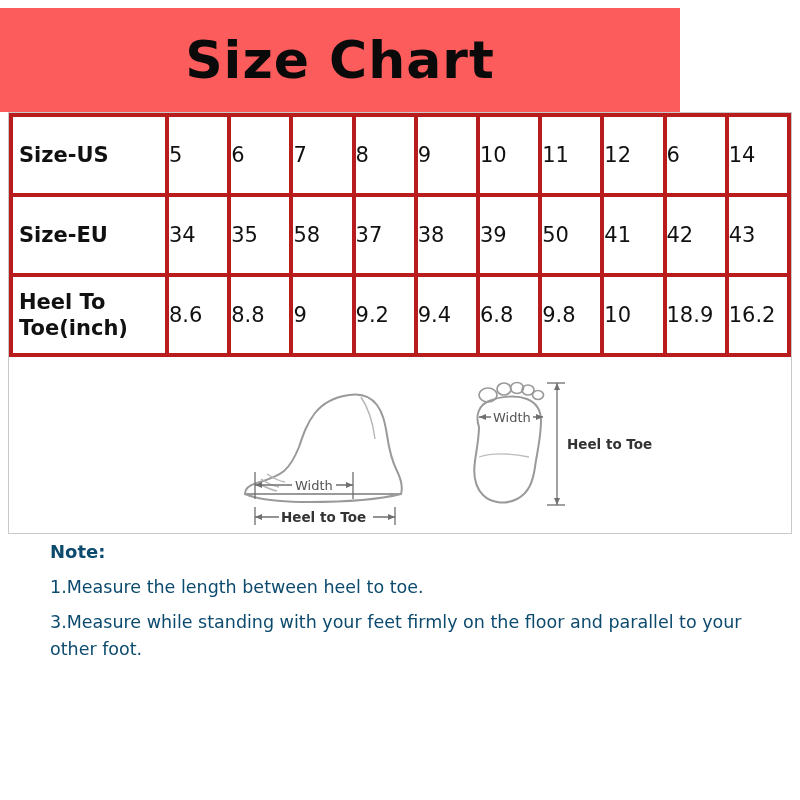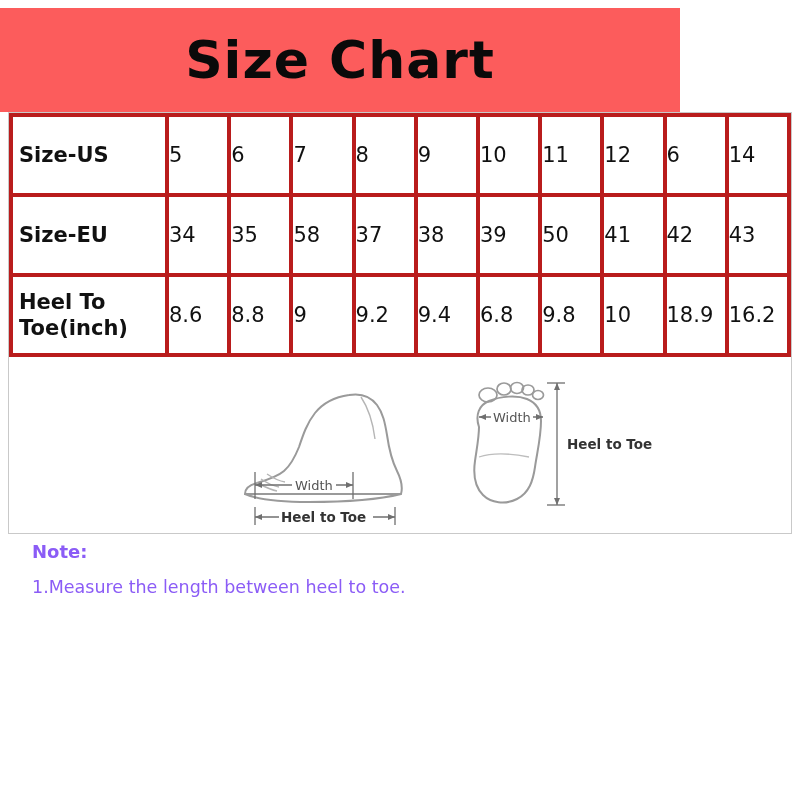--- a/index.html
+++ b/index.html
@@ -80,25 +80,25 @@
     width: 784px;
     height: 177px;
     border: 1px solid #c9c9c9;
     border-top: none;
     box-sizing: border-box;
     background: #fff;
   }
 
   .notes {
     position: absolute;
-    left: 32px;
+    left: 50px;
     top: 538px;
     width: 730px;
     font-size: 17.5px;
-    color: #8b5cf6;
+    color: #0c4a6e;
     line-height: 1.55;
   }
 
   .notes .note-title {
     font-weight: bold;
     font-size: 18px;
     margin-bottom: 2px;
   }
 
   .notes .note-line {
@@ -229,15 +229,16 @@
         <polygon points="548,148 545,141 551,141" fill="#6f6f6f"></polygon>
         <text x="558" y="92" font-size="13.5" fill="#333" font-weight="bold">Heel to Toe</text>
       </g>
 
     </svg>
   </div>
 
   <div class="notes">
     <div class="note-title"><span>Note</span><span>:</span></div>
     <div class="note-line">1.Measure the length between heel to toe.</div>
+    <div class="note-line">3.Measure while standing with your feet firmly on the floor and parallel to your other foot.</div>
   </div>
 
 </div>
 
 </body></html>

